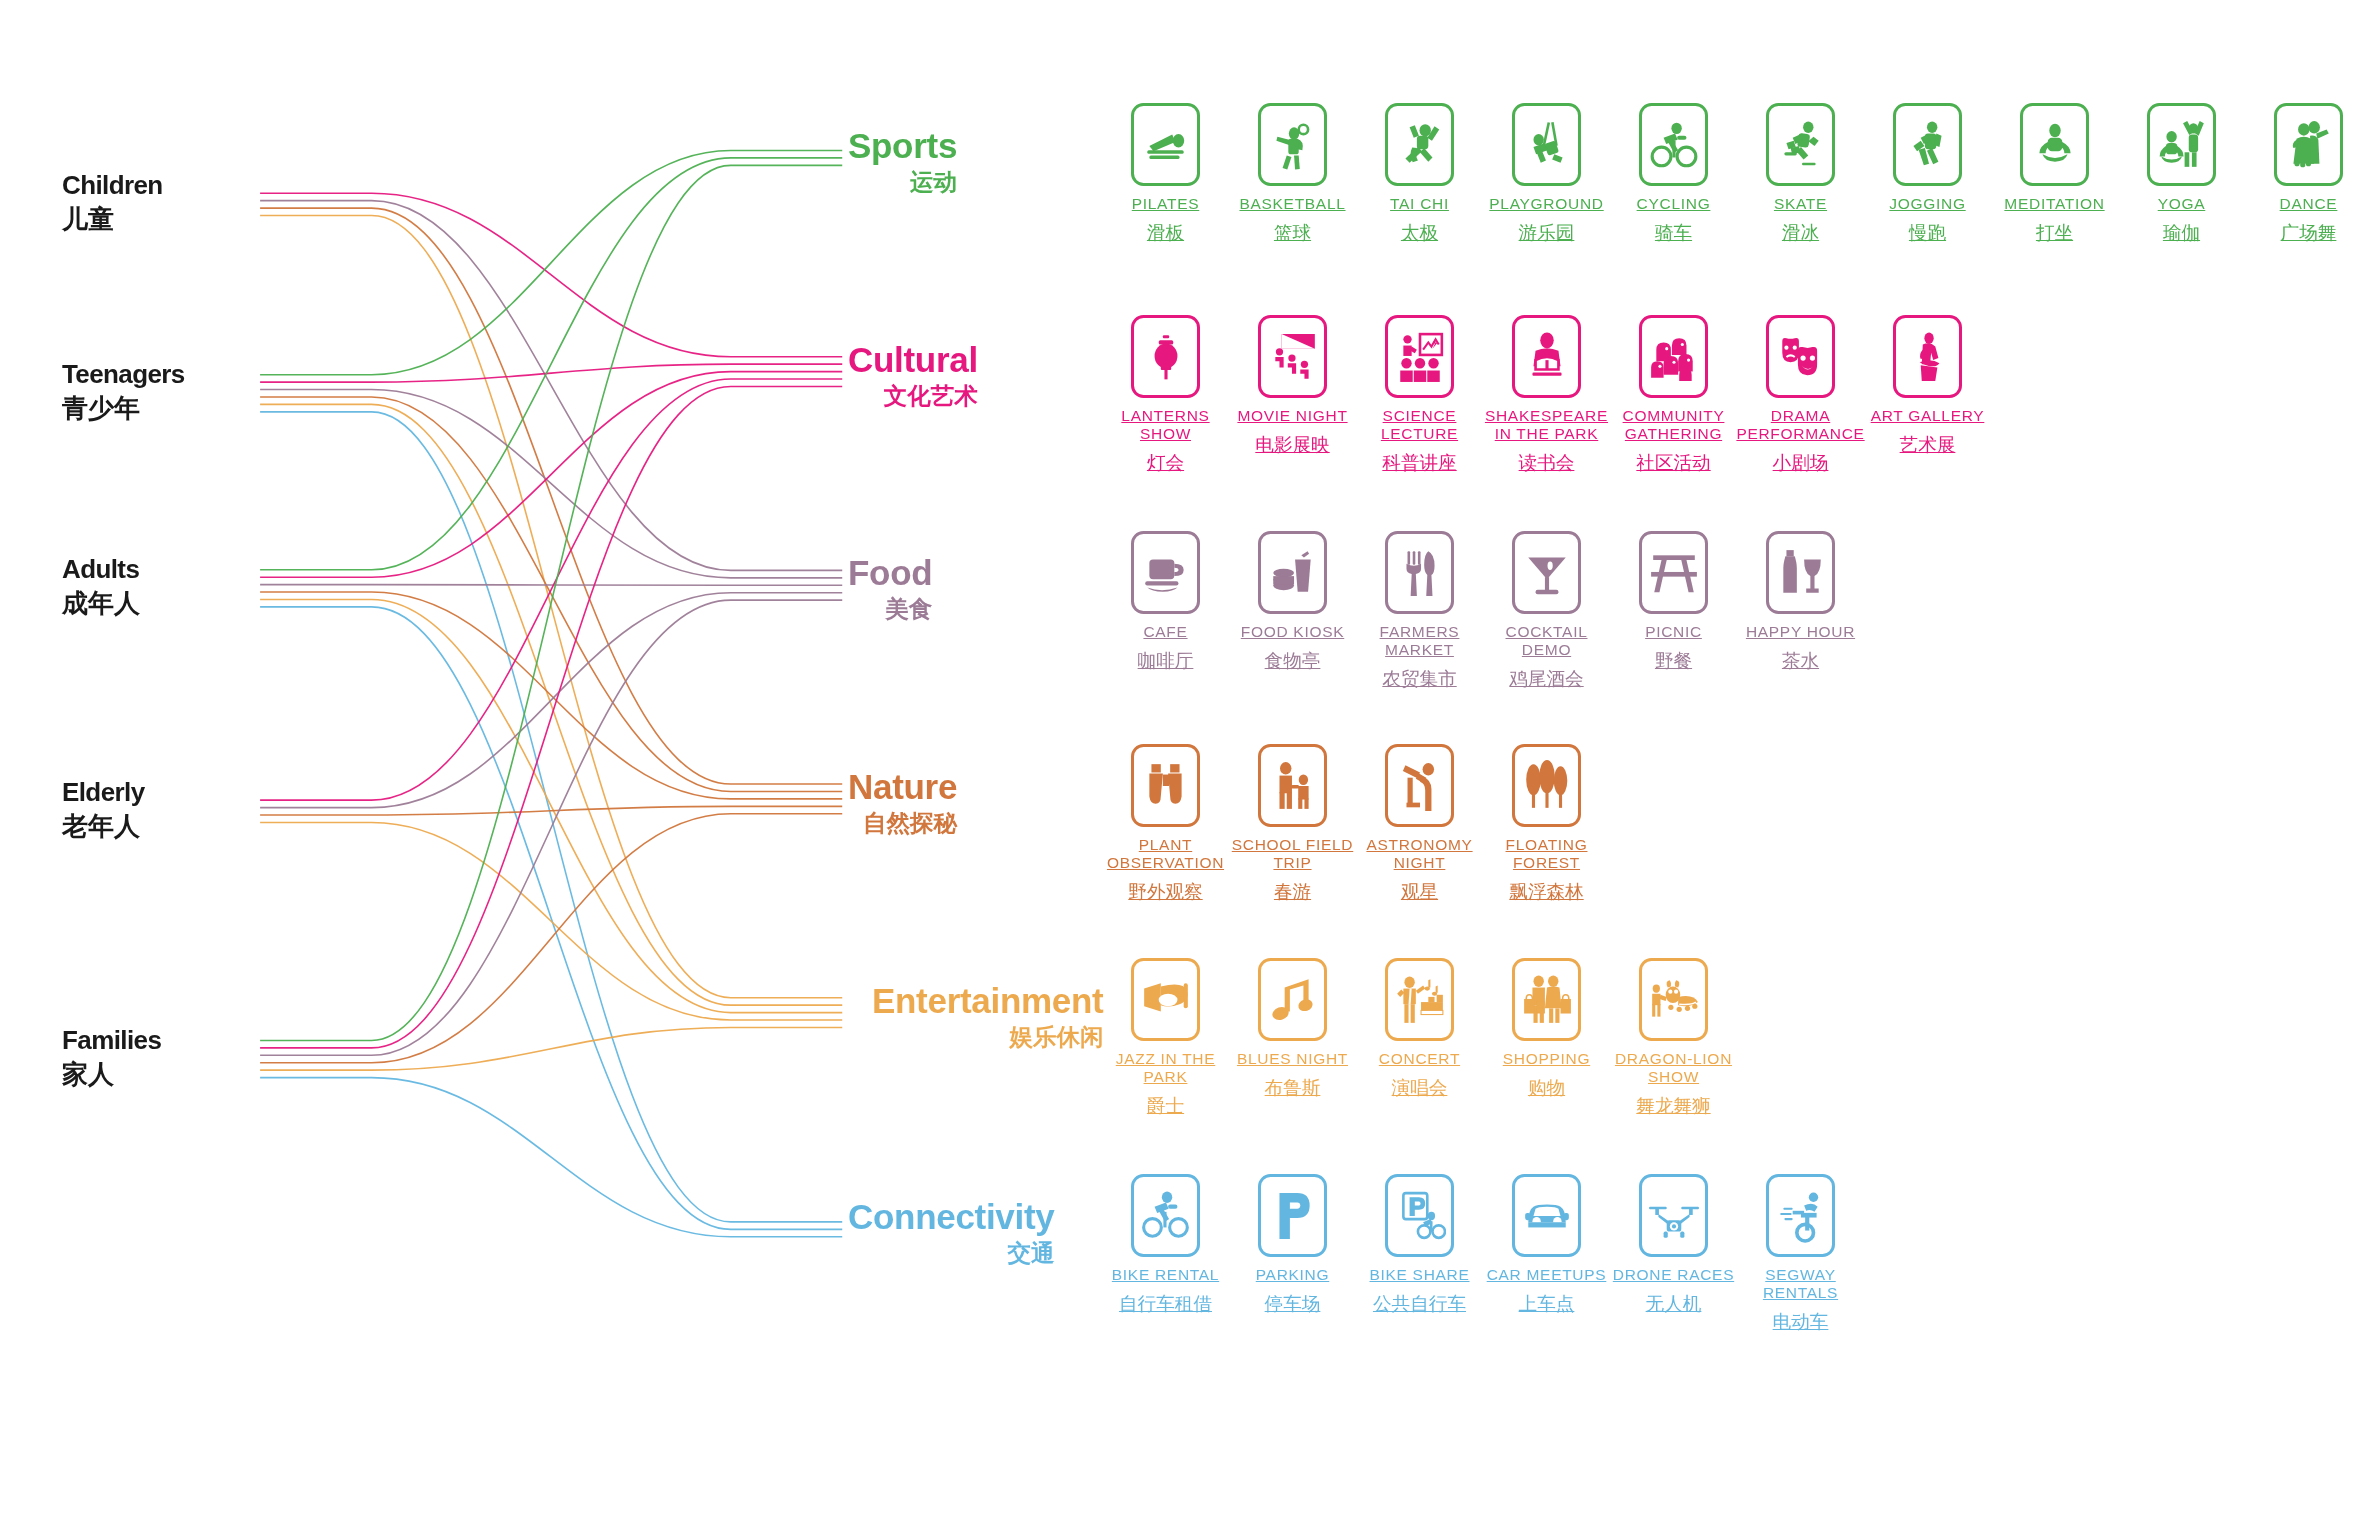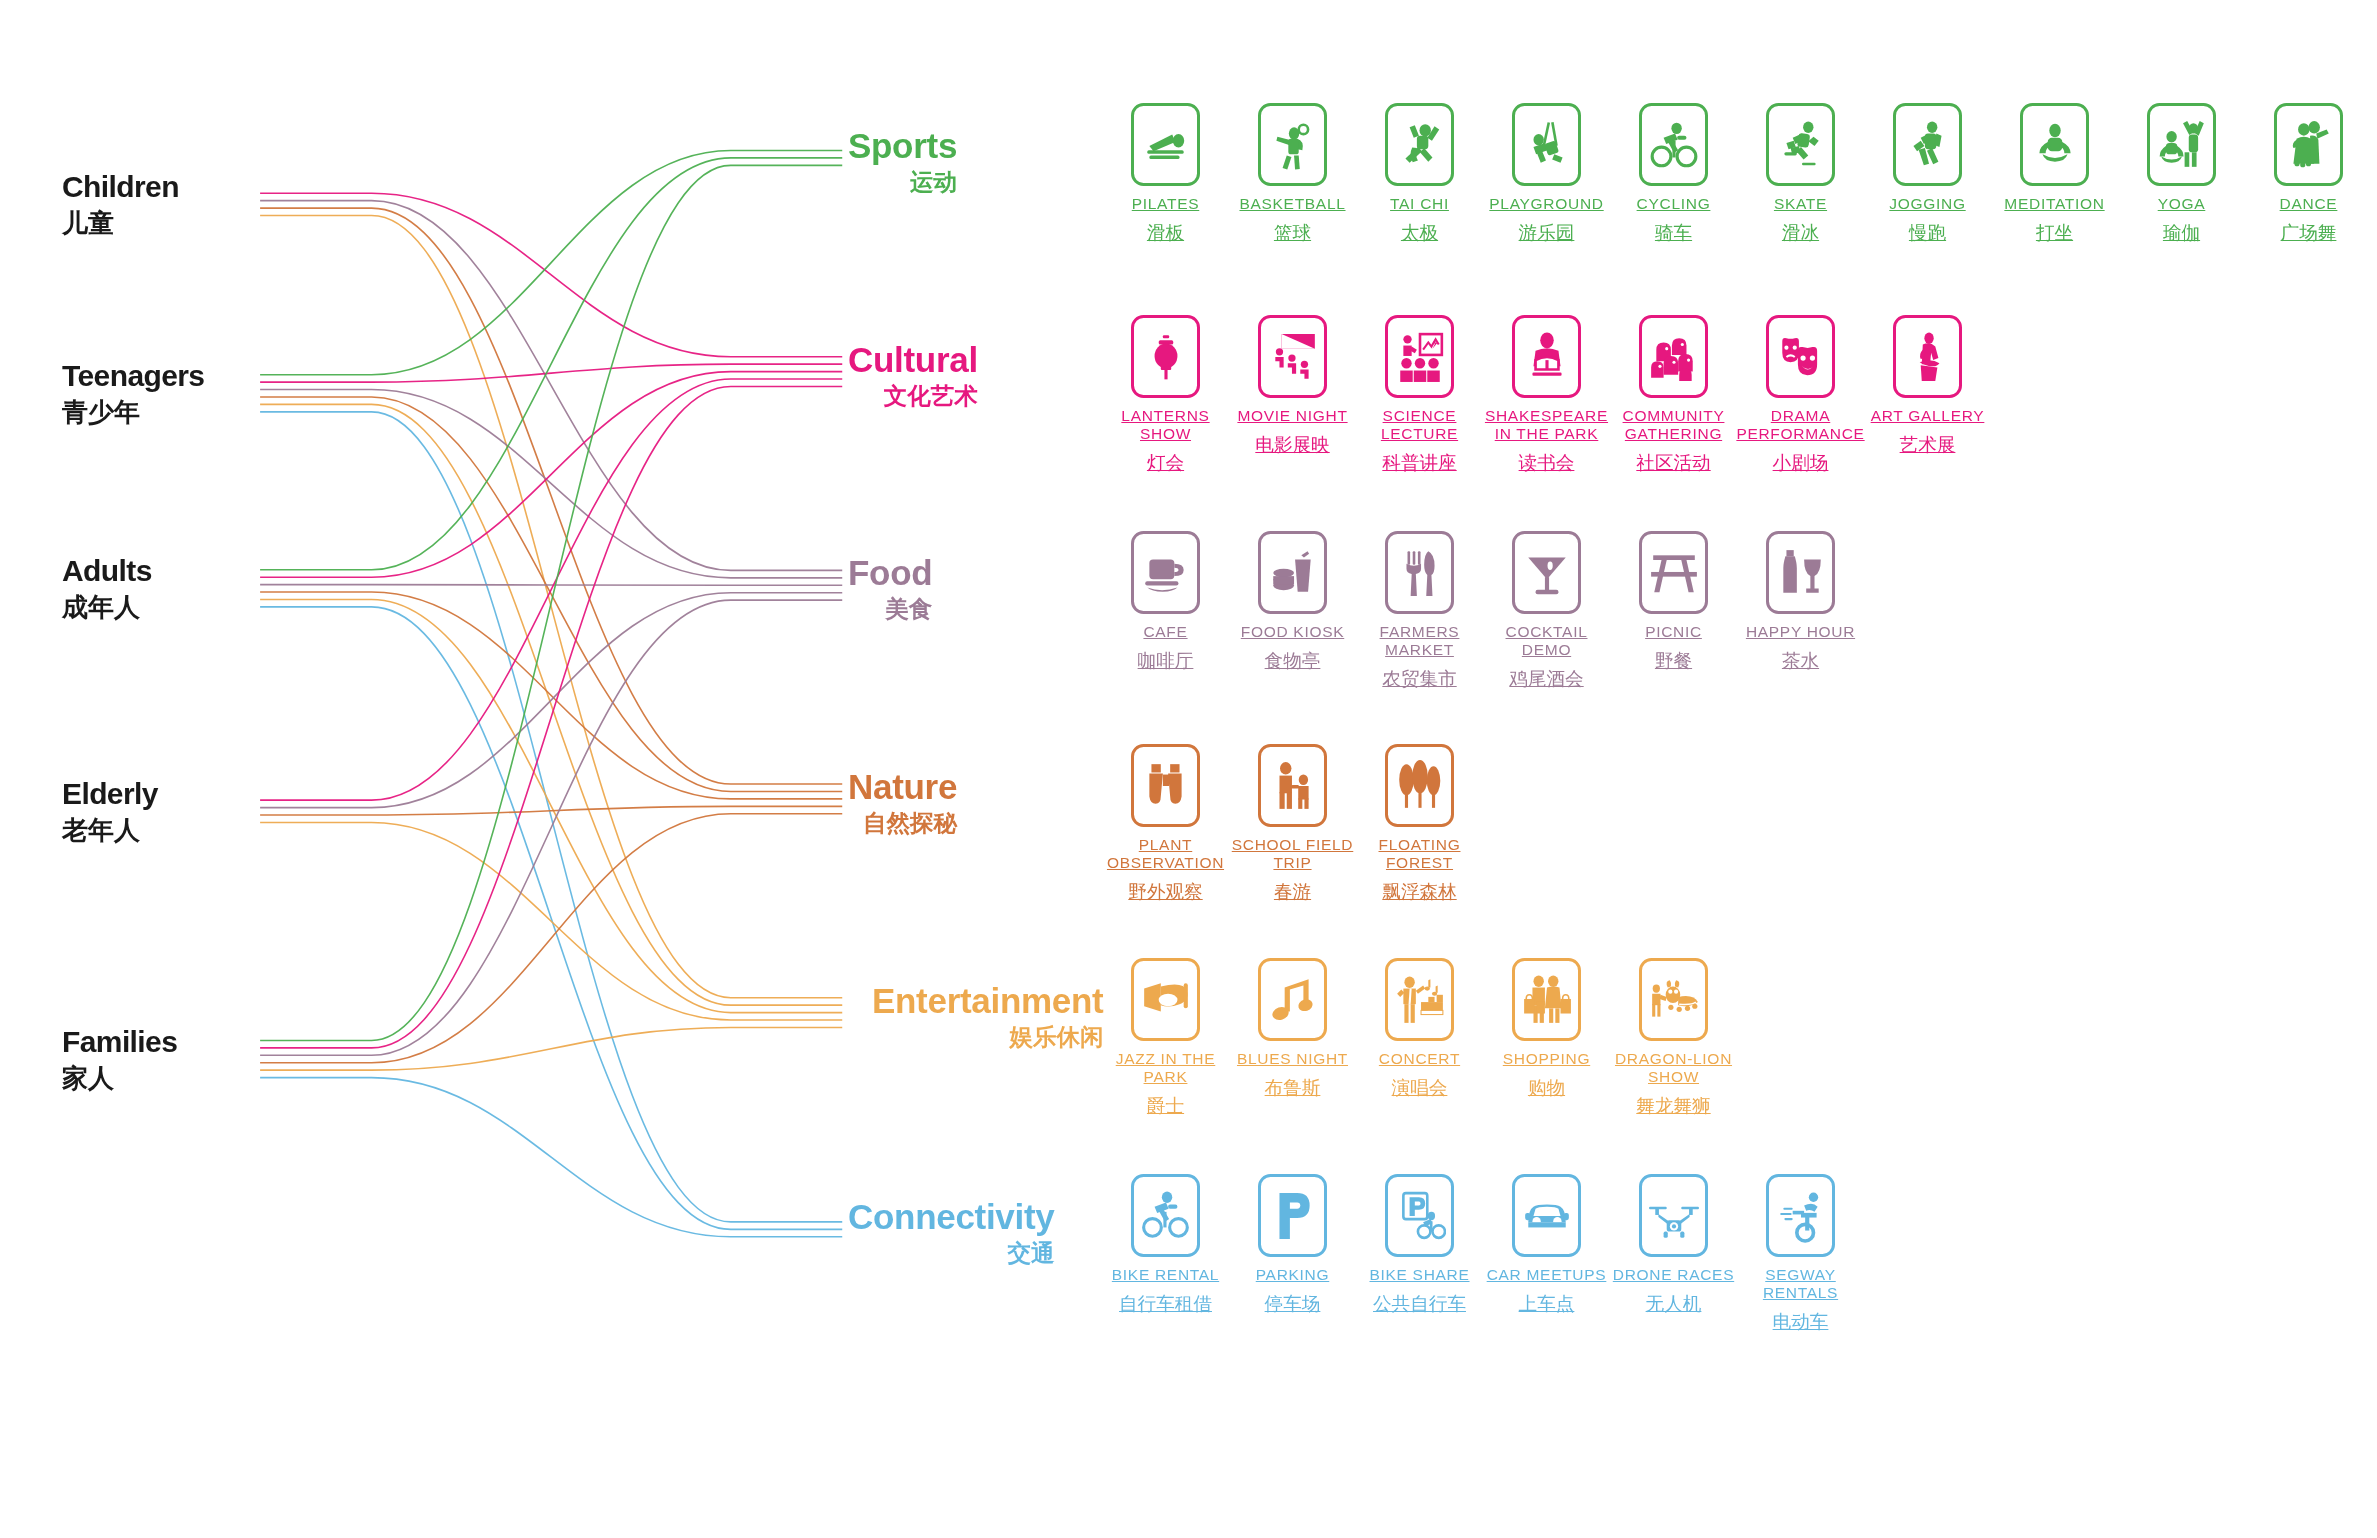--- a/index.html
+++ b/index.html
@@ -2,21 +2,21 @@
 <html style="font-size:10px"><head>
 <meta charset="utf-8">
 <style>
   html,body{margin:0;padding:0;background:#ffffff;}
   body{width:2377px;height:1539px;position:relative;overflow:hidden;
        font-family:"Liberation Sans","DejaVu Sans",sans-serif;}
 
   
   #audiences{position:absolute;left:0;top:0;width:266px;height:1539px;}
   .aud{position:absolute;left:62px;}
-  .aud .en{font-size:30px;font-weight:800;color:#1a1a1a;letter-spacing:-0.6px;line-height:1.0;}
+  .aud .en{font-size:26px;font-weight:800;color:#1a1a1a;letter-spacing:-0.6px;line-height:1.0;}
   .aud .zh{font-size:26px;font-weight:700;color:#1a1a1a;line-height:1.35;margin-top:3.7px;}
 
   
   #flow{position:absolute;left:0;top:0;width:867px;height:1539px;}
 
   
   #cats{position:absolute;left:848px;top:0;width:285px;height:1539px;}
   .cat{position:absolute;left:0;text-align:right;}
   .cat .en{font-size:35px;font-weight:800;letter-spacing:-0.3px;line-height:1.0;white-space:nowrap;}
   .cat .zh{font-size:23.5px;font-weight:700;line-height:1.4;margin-top:2.5px;white-space:nowrap;}
@@ -544,20 +544,36 @@
             </g>
           </svg>
         </div>
         <div class="en-lbl">SCHOOL FIELD TRIP</div>
         <div class="zh-lbl">春游</div>
       </div>
       <div class="cell">
         <div class="tile">
           <svg viewBox="0 0 100 100">
             <g fill="currentColor">
+              <ellipse cx="66" cy="18" rx="11" ry="12"></ellipse>
+              <path d="M22 10 l28 14 -5 11 -28 -14z"></path>
+              <path d="M48 26 l14 8 -6 10 -14 -8z"></path>
+              <path d="M56 32 q16 6 16 24 l0 42 -12 0 0 -40 q0 -12 -10 -16z"></path>
+              <rect x="26" y="34" width="10" height="54"></rect>
+              <rect x="24" y="82" width="26" height="9"></rect>
+            </g>
+          </svg>
+        </div>
+        <div class="en-lbl">ASTRONOMY NIGHT</div>
+        <div class="zh-lbl">观星</div>
+      </div>
+      <div class="cell">
+        <div class="tile">
+          <svg viewBox="0 0 100 100">
+            <g fill="currentColor">
               <ellipse cx="24" cy="38" rx="14" ry="30"></ellipse>
               <rect x="21" y="62" width="6" height="30"></rect>
               <ellipse cx="50" cy="32" rx="15" ry="32"></ellipse>
               <rect x="47" y="58" width="6" height="34"></rect>
               <ellipse cx="76" cy="40" rx="13" ry="28"></ellipse>
               <rect x="73" y="62" width="6" height="30"></rect>
             </g>
           </svg>
         </div>
         <div class="en-lbl">FLOATING FOREST</div>

